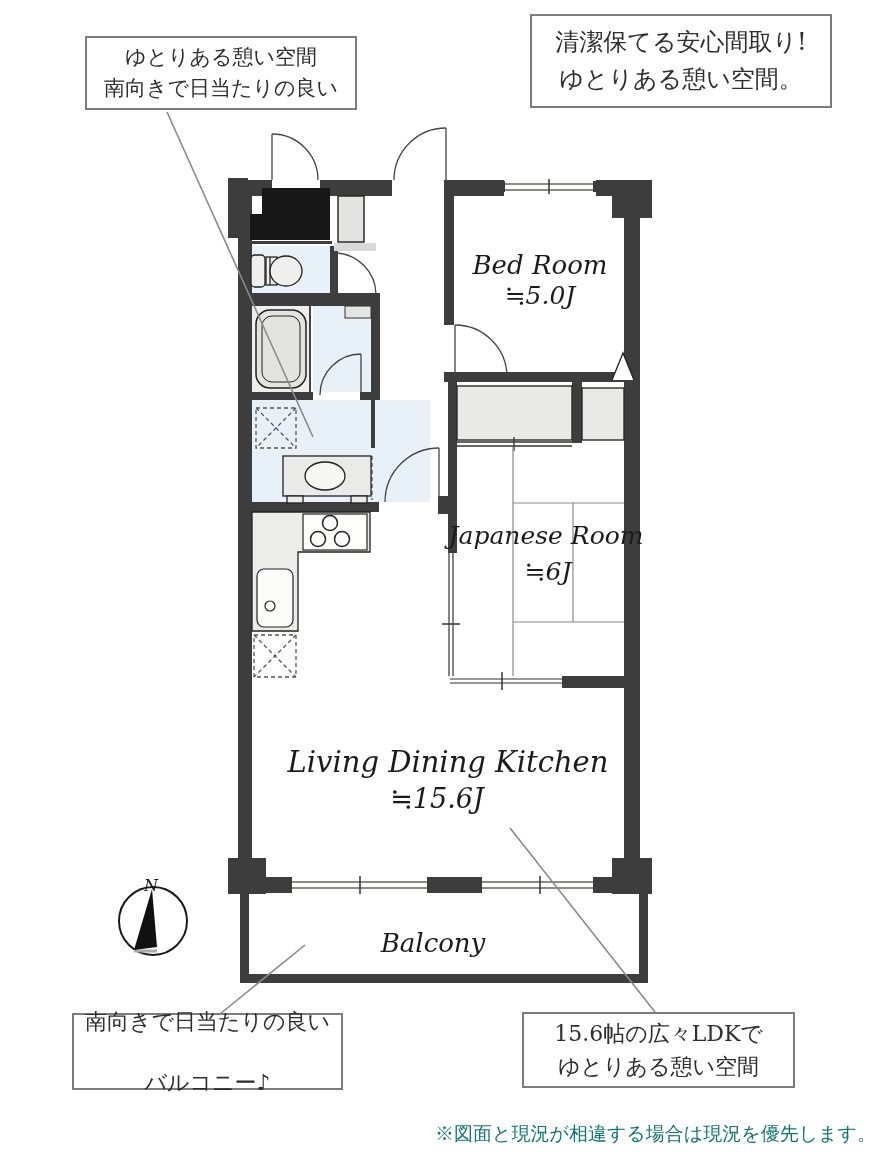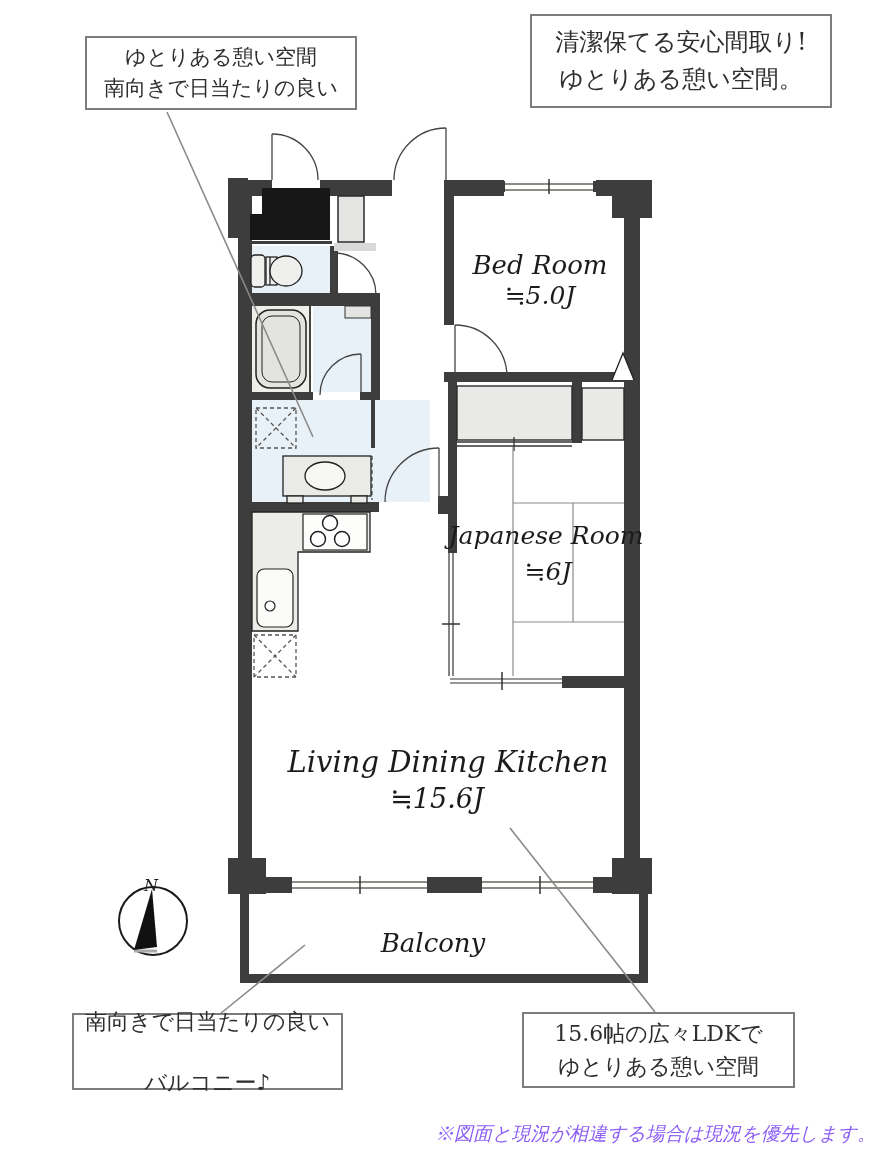--- a/index.html
+++ b/index.html
@@ -8,21 +8,21 @@
   .plan-svg{position:absolute;left:0;top:0;z-index:1;}
   .callout{position:absolute;background:#fff;border:2px solid #7c7c7c;
            display:flex;flex-direction:column;justify-content:center;align-items:center;
            text-align:center;color:#2e2e2e;z-index:3;}
   .callout span{display:block;white-space:nowrap;}
   #co-tl{left:85px;top:36px;width:268px;height:70px;font-size:21px;line-height:1.5;}
   #co-tr{left:530px;top:14px;width:298px;height:90px;font-size:24px;line-height:1.55;}
   #co-bl{left:72px;top:1013px;width:267px;height:73px;font-size:22px;line-height:1.5;gap:28px;}
   #co-br{left:522px;top:1012px;width:269px;height:72px;font-size:22px;line-height:1.5;}
   .footnote{position:absolute;left:0;right:3px;top:1121px;text-align:right;
-            font-size:19px;color:#8b5cf6;z-index:3;font-style:italic;}
+            font-size:19px;color:#0f766e;z-index:3;}
   .rlabel{font-style:italic;fill:#1b1b1b;font-family:"DejaVu Serif","Liberation Serif",serif;}
 </style>
 </head>
 <body>
 
 <div class="page">
 
   <svg class="plan-svg" width="879" height="1155" viewBox="0 0 879 1155">
 
     <g>

